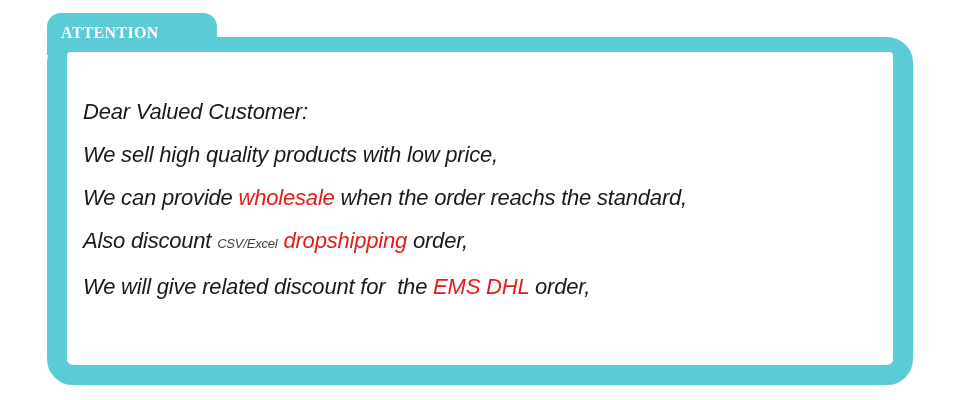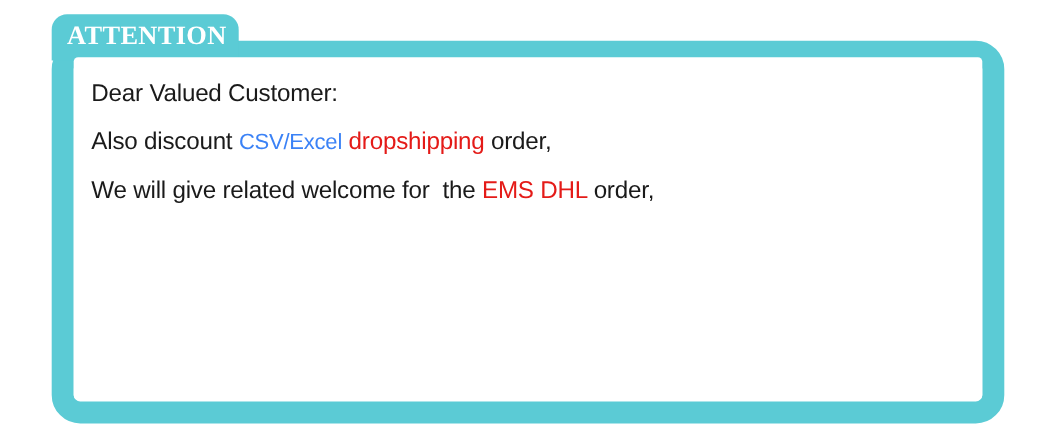--- a/index.html
+++ b/index.html
@@ -57,62 +57,65 @@
     border-top-left-radius: 14px;
     border-top-right-radius: 14px;
     box-sizing: border-box;
   }
   .tab-label {
     position: absolute;
     left: 14px;
     top: 7px;
     color: #ffffff;
     font-family: "Liberation Serif", serif;
-    font-size: 24px;
+    font-size: 16px;
     font-weight: 700;
     letter-spacing: 0.3px;
     line-height: 26px;
     white-space: nowrap;
   }
 
   
   .body-text {
     position: absolute;
     left: 16px;
-    top: 11px;
+    top: 38px;
     width: 795px;
+    font-style: italic;
   }
   .line {
     font-family: "Liberation Sans", sans-serif;
     font-size: 22px;
     line-height: 43px;
     color: #1a1a1a;
     white-space: pre;
     letter-spacing: -0.2px;
   }
   .hl {
     color: #E41B18;
   }
   .hl-small {
-    color: #3b82f6;
-    font-size: 20px;
+    color: #404040;
+    font-size: 13px;
   }
 </style>
 </head>
 <body>
 
 <div id="attention-banner">
 
   <div class="frame"></div>
 
   <div class="tab">
     <span class="tab-label">ATTENTION</span>
   </div>
 
   <div class="inner-panel">
     <div class="body-text">
         <div class="line"><span>Dear Valued Customer:</span></div>
+        <div class="line"><span>We sell high quality products with low price,</span></div>
+        <div class="line"><span>We can provide </span><span class="hl">wholesale</span><span> when the order reachs the standard,</span></div>
         <div class="line"><span>Also discount </span><span class="hl-small">CSV/Excel</span><span> </span><span class="hl">dropshipping</span><span> order,</span></div>
-        <div class="line"><span>We will give related welcome for  the </span><span class="hl">EMS DHL</span><span> order,</span></div>
+        <div class="line"><span>We will give related discount for  the </span><span class="hl">EMS DHL</span><span> order,</span></div>
       </div>
   </div>
 
 </div>
 
 </body></html>

